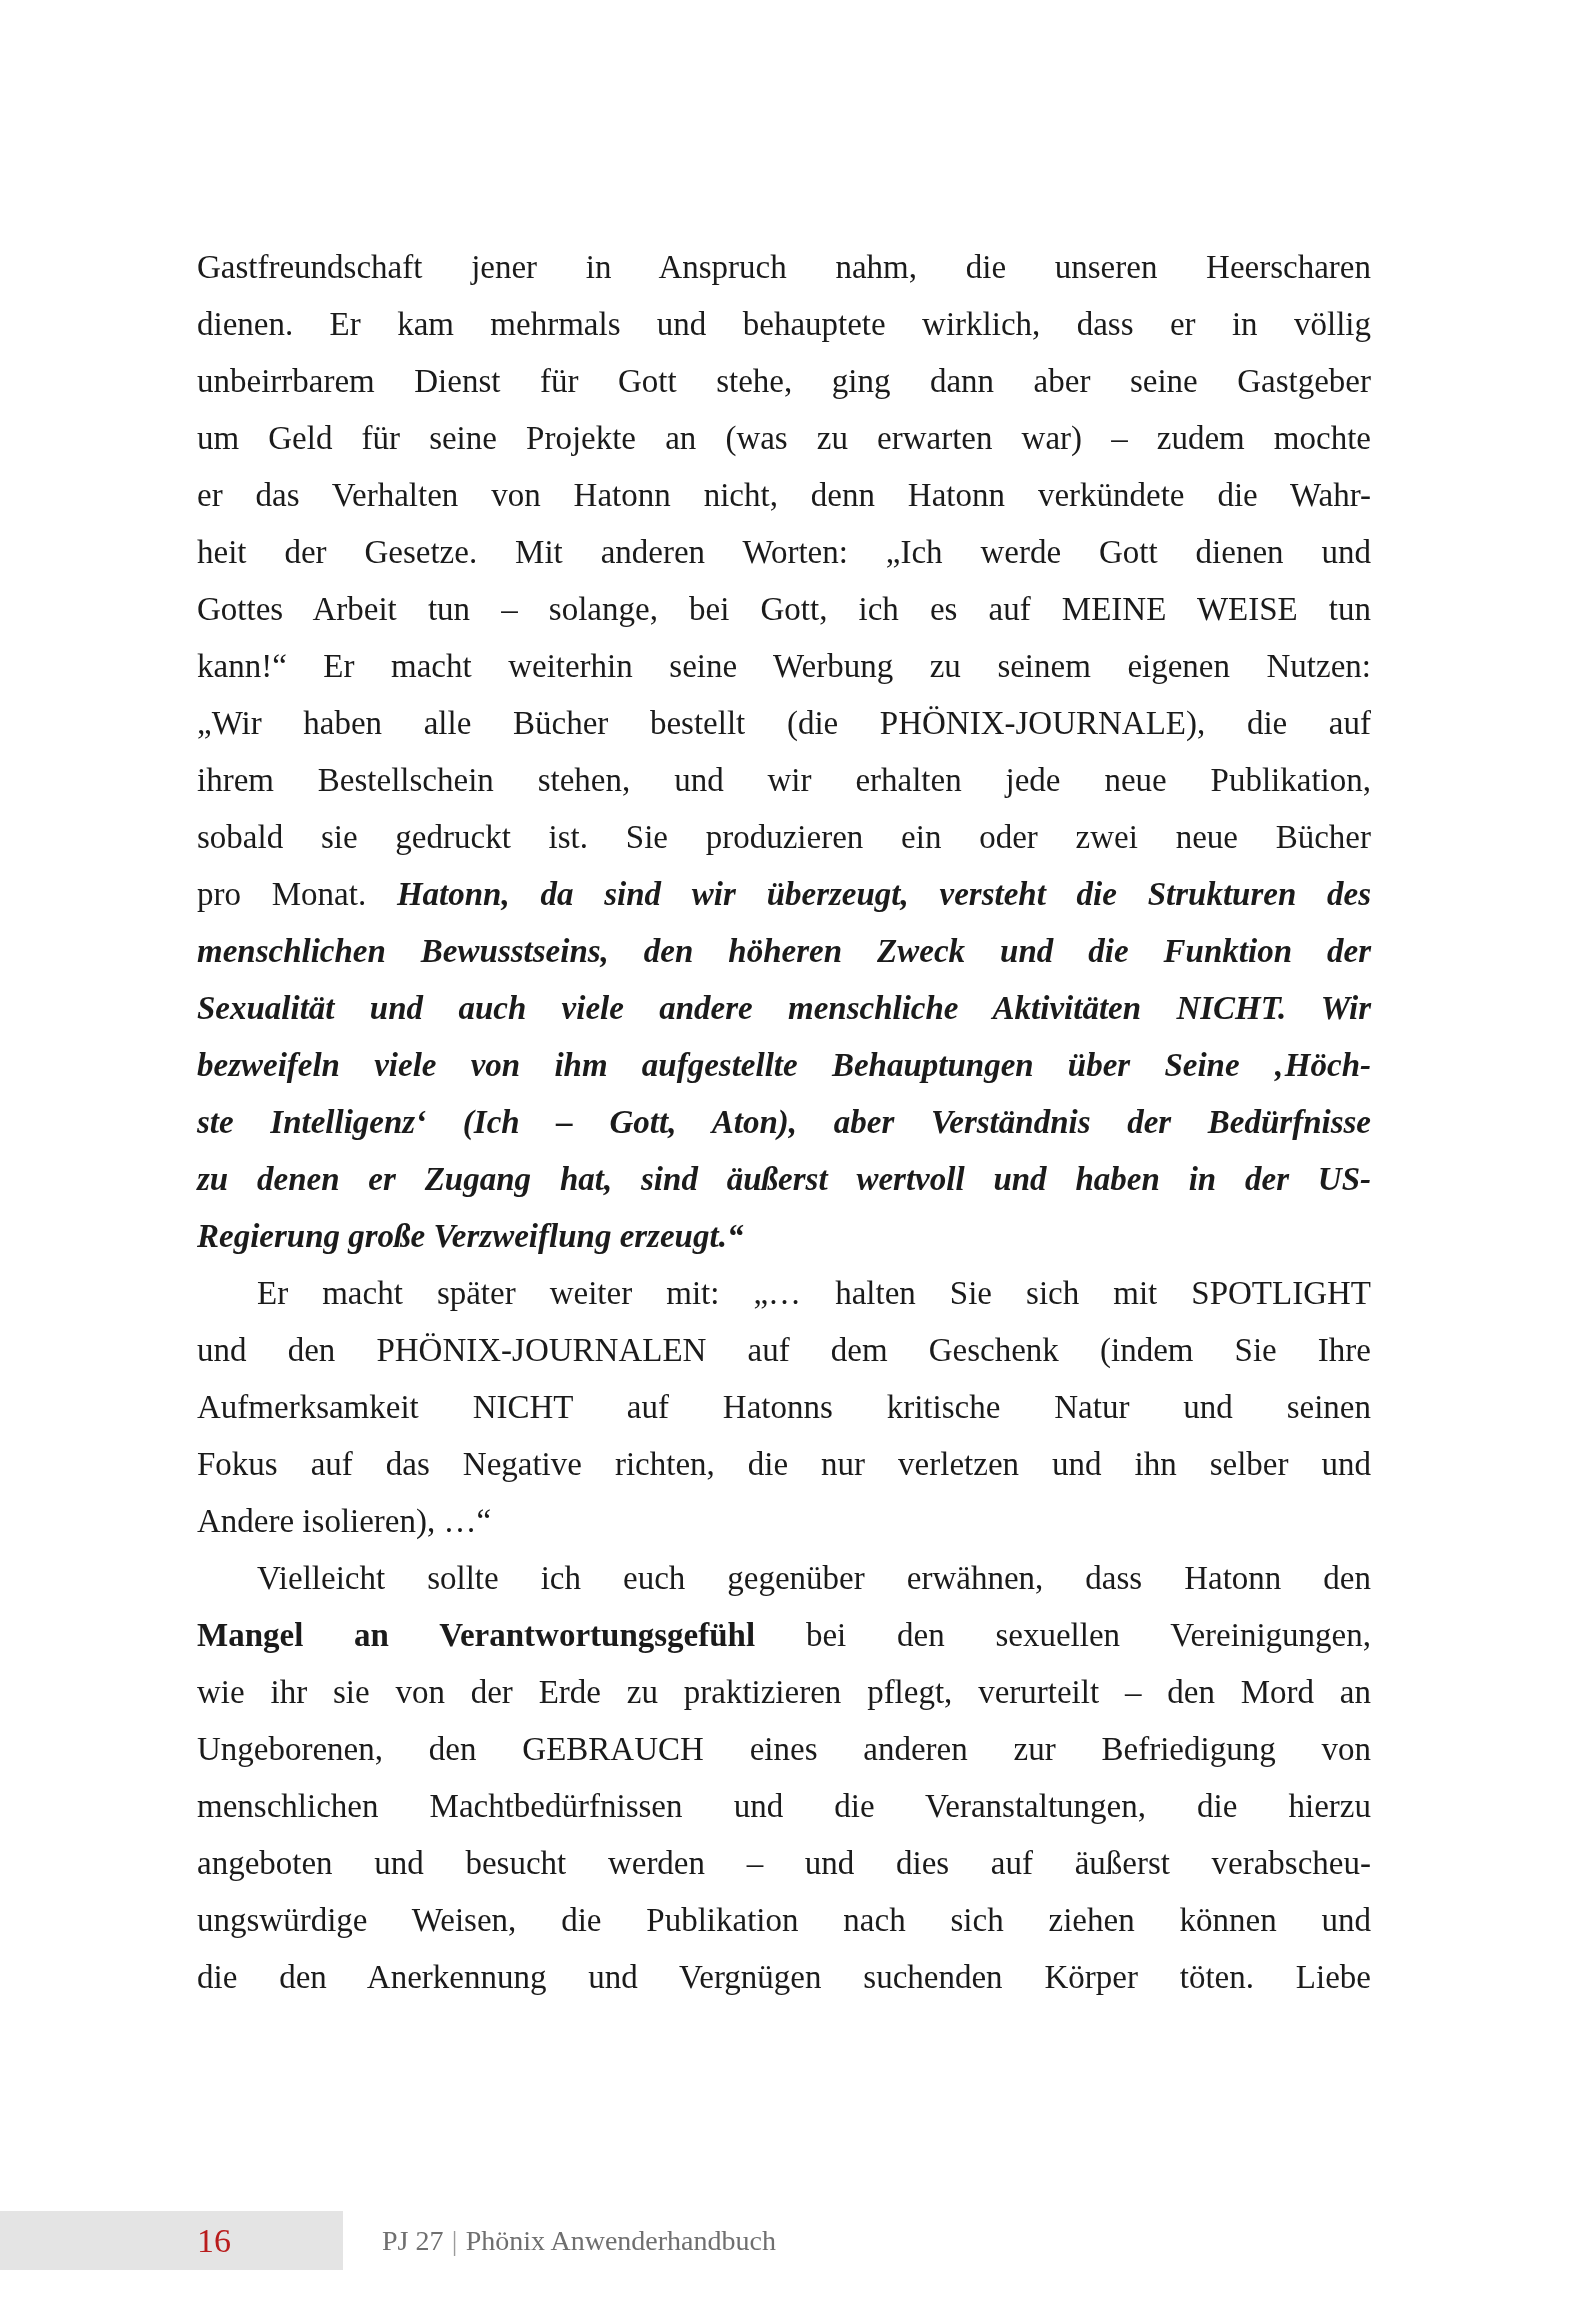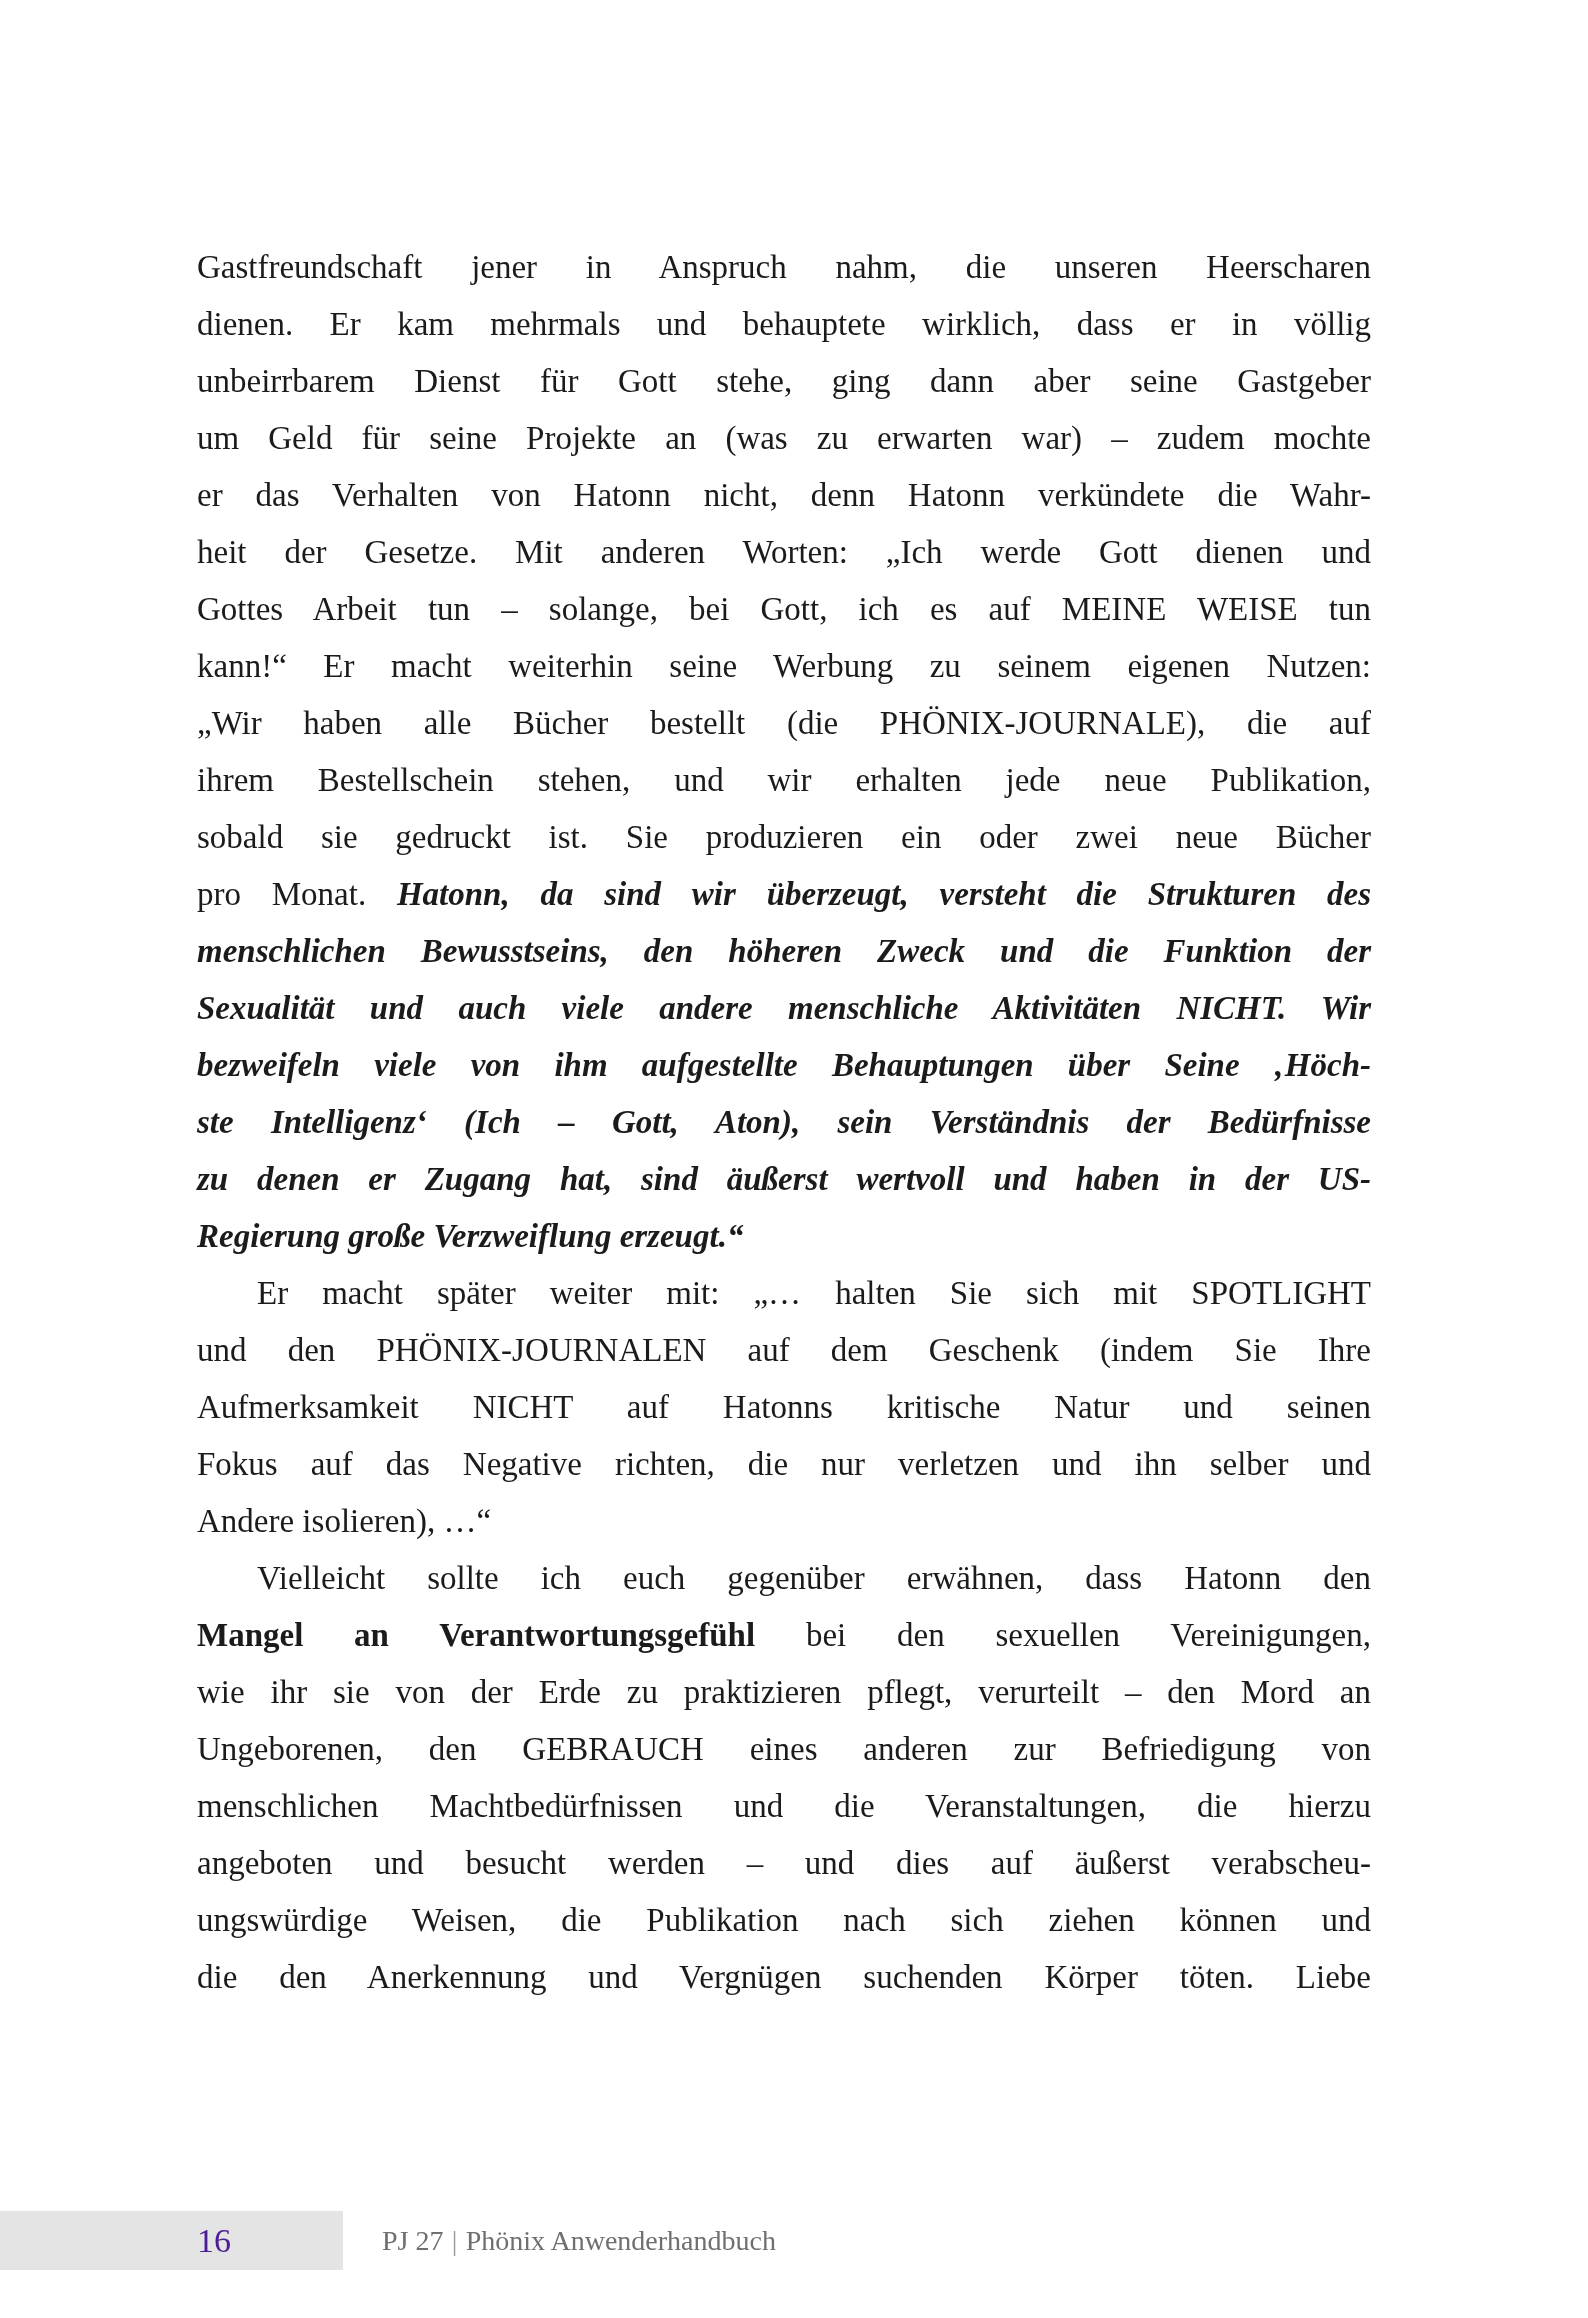--- a/index.html
+++ b/index.html
@@ -46,21 +46,21 @@
     height: 59px;
     background: #e4e4e4;
   }
   .page-number {
     position: absolute;
     left: 197px;
     top: 2211px;
     height: 59px;
     line-height: 59px;
     font-size: 34px;
-    color: #4c1d95;
+    color: #b91c1c;
   }
   .running-footer {
     position: absolute;
     left: 382px;
     top: 2211px;
     height: 59px;
     line-height: 59px;
     font-size: 28px;
     color: #6f6f6f;
     font-family: Liberation Serif, serif;
@@ -83,21 +83,21 @@
     <div class="line"><span class="seg regular">heit der Gesetze. Mit anderen Worten: „Ich werde Gott dienen und</span></div>
     <div class="line"><span class="seg regular">Gottes Arbeit tun – solange, bei Gott, ich es auf MEINE WEISE tun</span></div>
     <div class="line"><span class="seg regular">kann!“ Er macht weiterhin seine Werbung zu seinem eigenen Nutzen:</span></div>
     <div class="line"><span class="seg regular">„Wir haben alle Bücher bestellt (die PHÖNIX-JOURNALE), die auf</span></div>
     <div class="line"><span class="seg regular">ihrem Bestellschein stehen, und wir erhalten jede neue Publikation,</span></div>
     <div class="line"><span class="seg regular">sobald sie gedruckt ist. Sie produzieren ein oder zwei neue Bücher</span></div>
     <div class="line"><span class="seg regular">pro Monat. </span><span class="seg bolditalic">Hatonn, da sind wir überzeugt, versteht die Strukturen des</span></div>
     <div class="line"><span class="seg bolditalic">menschlichen Bewusstseins, den höheren Zweck und die Funktion der</span></div>
     <div class="line"><span class="seg bolditalic">Sexualität und auch viele andere menschliche Aktivitäten NICHT. Wir</span></div>
     <div class="line"><span class="seg bolditalic">bezweifeln viele von ihm aufgestellte Behauptungen über Seine ‚Höch-</span></div>
-    <div class="line"><span class="seg bolditalic">ste Intelligenz‘ (Ich – Gott, Aton), sein Verständnis der Bedürfnisse</span></div>
+    <div class="line"><span class="seg bolditalic">ste Intelligenz‘ (Ich – Gott, Aton), aber Verständnis der Bedürfnisse</span></div>
     <div class="line"><span class="seg bolditalic">zu denen er Zugang hat, sind äußerst wertvoll und haben in der US-</span></div>
     <div class="line nojustify"><span class="seg bolditalic">Regierung große Verzweiflung erzeugt.“</span></div>
     <div class="line indent"><span class="seg regular">Er macht später weiter mit: „… halten Sie sich mit SPOTLIGHT</span></div>
     <div class="line"><span class="seg regular">und den PHÖNIX-JOURNALEN auf dem Geschenk (indem Sie Ihre</span></div>
     <div class="line"><span class="seg regular">Aufmerksamkeit NICHT auf Hatonns kritische Natur und seinen</span></div>
     <div class="line"><span class="seg regular">Fokus auf das Negative richten, die nur verletzen und ihn selber und</span></div>
     <div class="line nojustify"><span class="seg regular">Andere isolieren), …“</span></div>
     <div class="line indent"><span class="seg regular">Vielleicht sollte ich euch gegenüber erwähnen, dass Hatonn den</span></div>
     <div class="line"><span class="seg bold">Mangel an Verantwortungsgefühl</span><span class="seg regular"> bei den sexuellen Vereinigungen,</span></div>
     <div class="line"><span class="seg regular">wie ihr sie von der Erde zu praktizieren pflegt, verurteilt – den Mord an</span></div>

